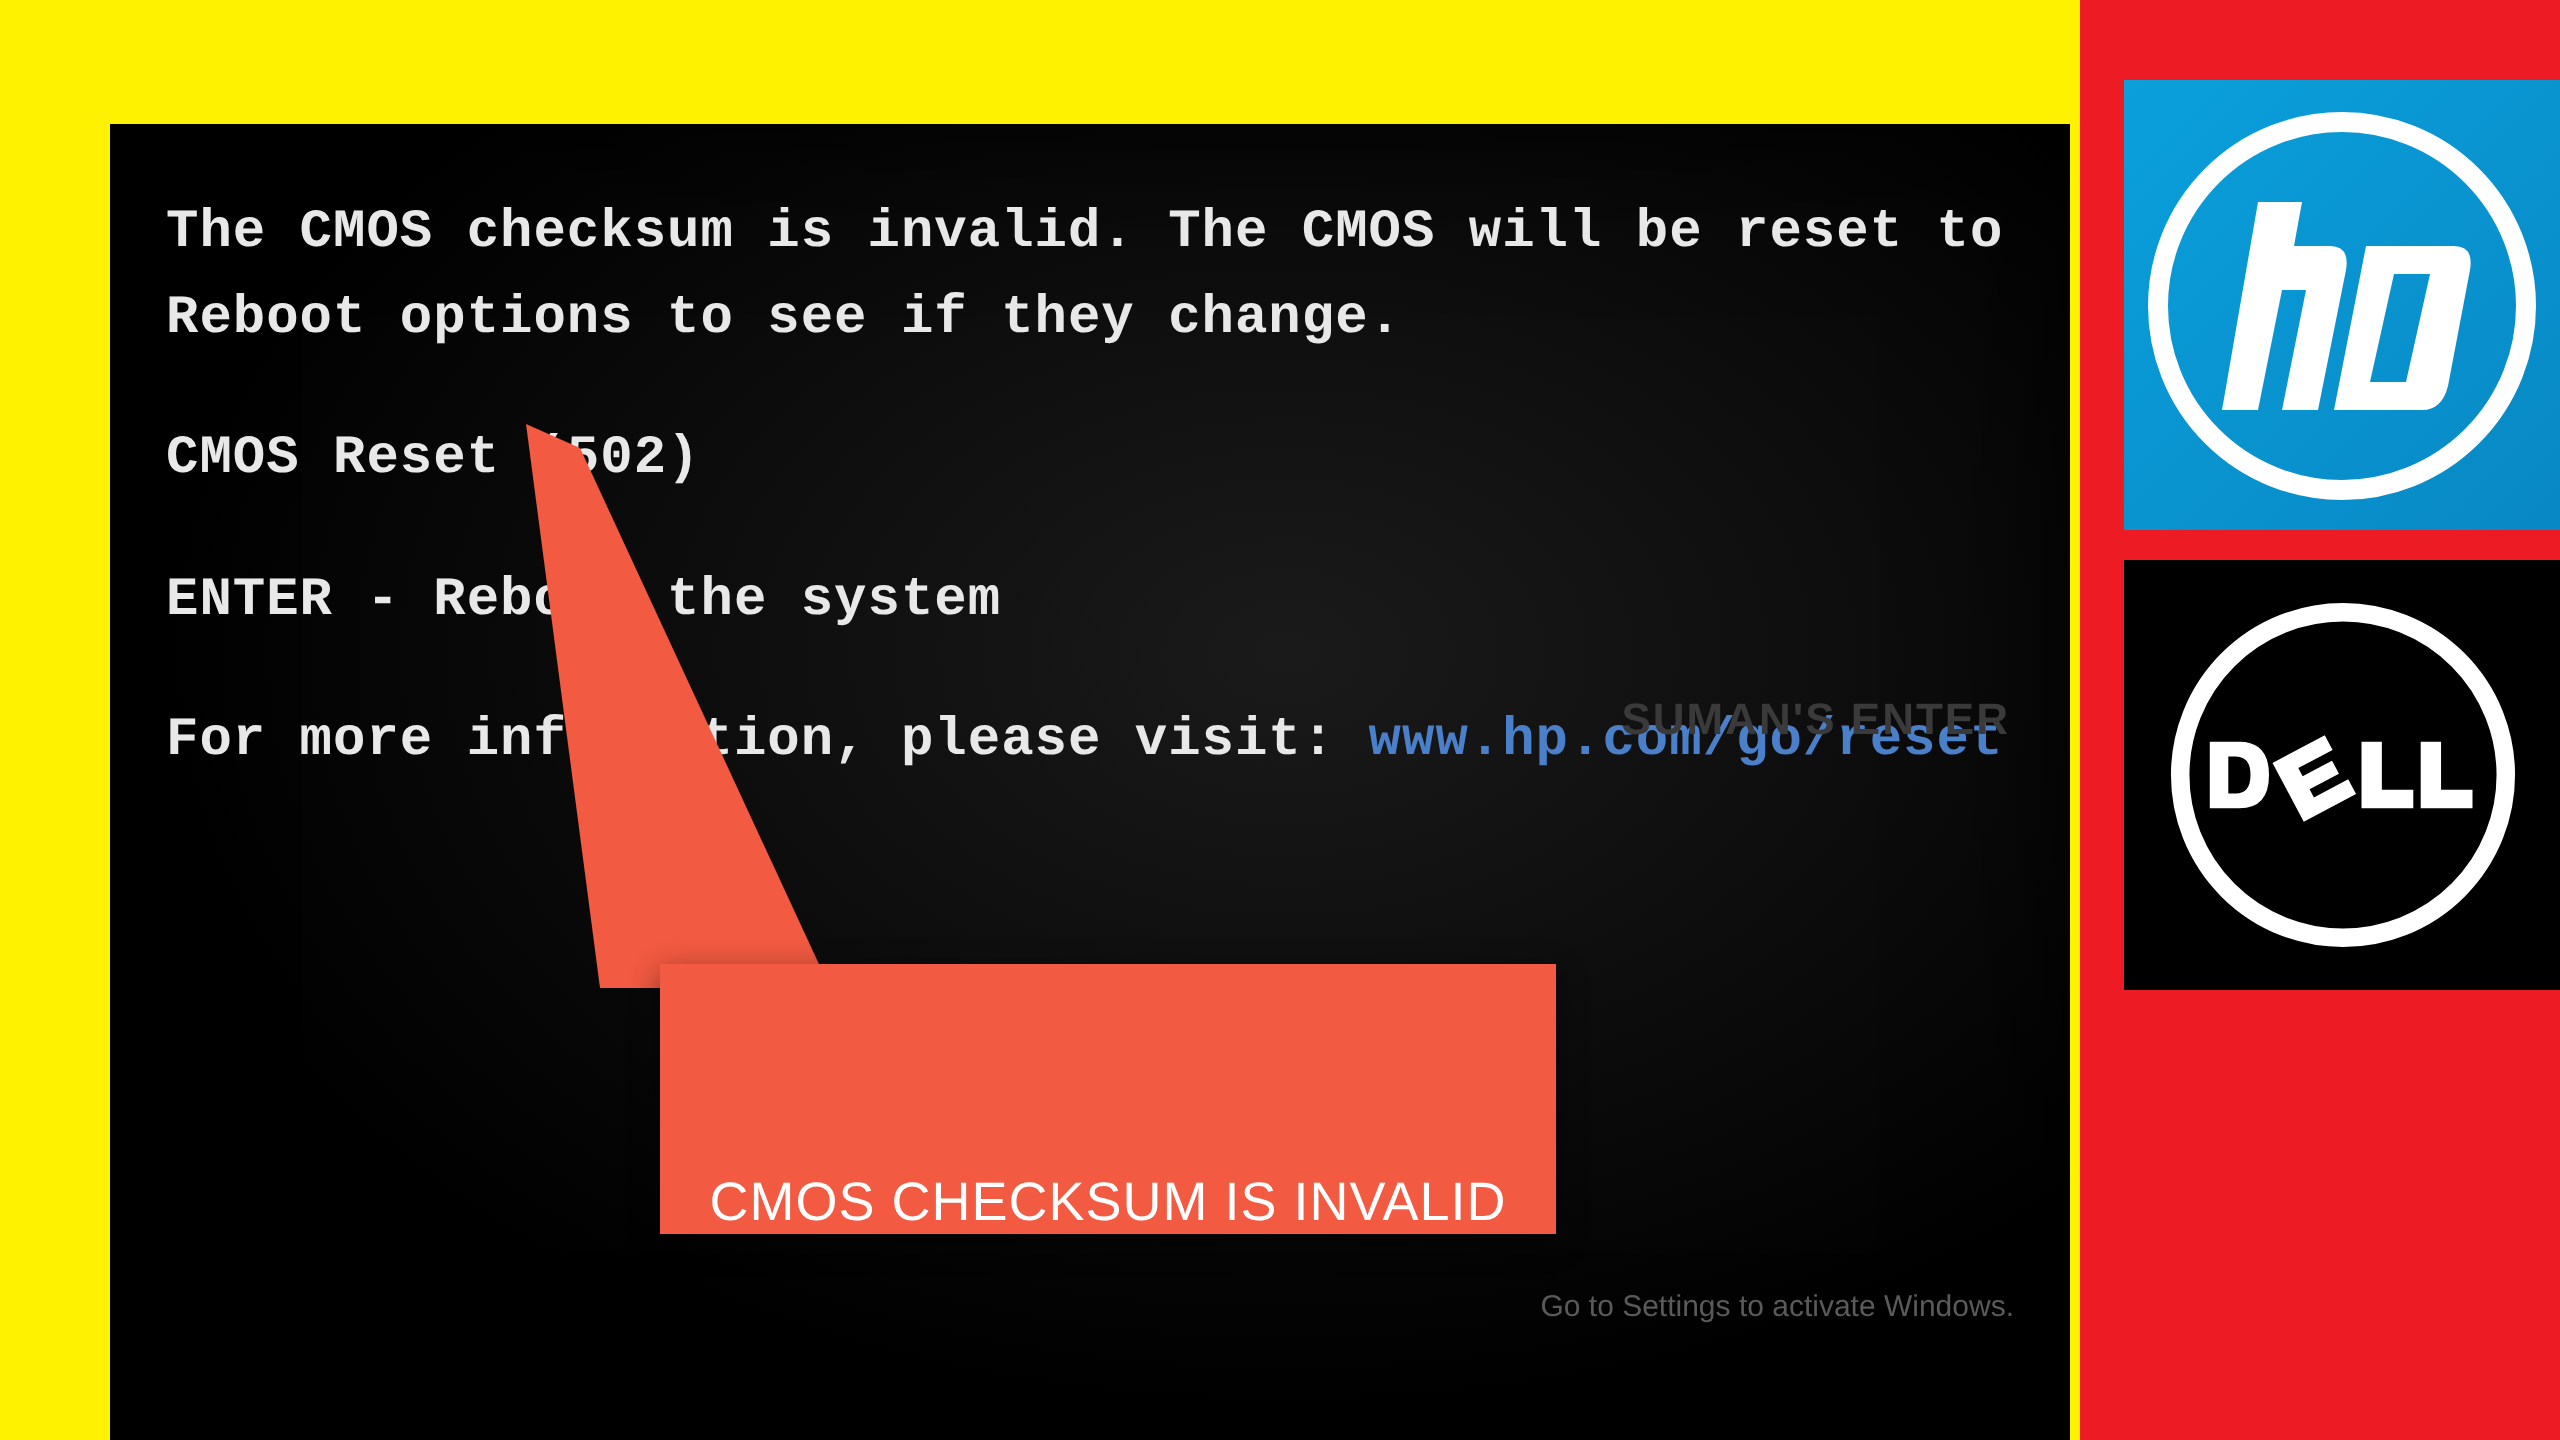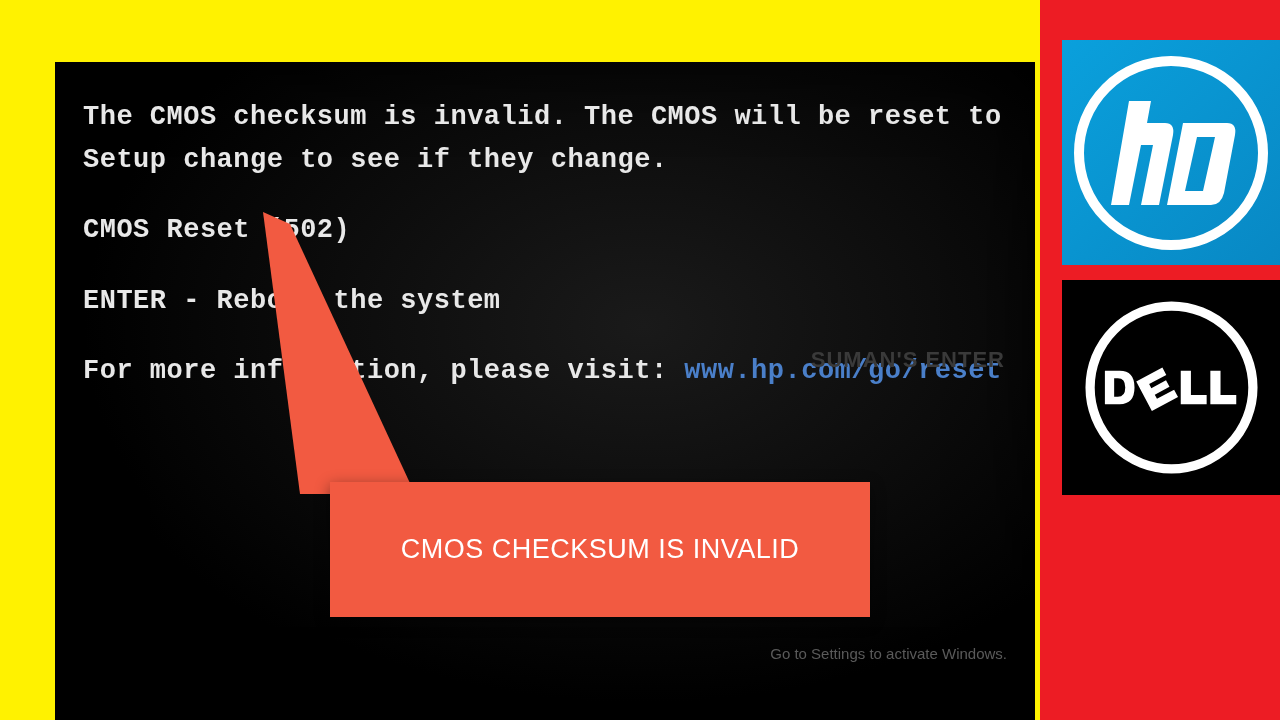--- a/index.html
+++ b/index.html
@@ -66,25 +66,25 @@
     text-align: left;
     font-family: "Segoe UI", Arial, sans-serif;
     color: #5a5a5a;
   }
   .activate .t1 { font-size: 17px; font-weight: 400; }
   .activate .t2 { font-size: 15px; font-weight: 400; margin-top: 2px; }
   .callout {
     position: absolute;
     left: 275px;
     top: 420px;
-    width: 540px;
+    width: 448px;
     height: 135px;
     background: #f25a41;
     display: flex;
-    align-items: center;
+    align-items: flex-end;
     justify-content: center;
     box-shadow: 0 4px 14px rgba(0,0,0,0.45);
   }
   .callout-text {
     color: #fff;
     font-family: Arial, sans-serif;
     font-size: 27px;
     font-weight: 400;
     letter-spacing: 0.5px;
   }
@@ -122,21 +122,21 @@
   .dell-panel svg { width: 185px; height: 185px; }
 </style>
 </head>
 <body>
 
 <div class="yellow-frame"></div>
 
 <div class="screen">
   <div class="bios-text">
     <div class="bios-line">The CMOS checksum is invalid. The CMOS will be reset to</div>
-    <div class="bios-line">Setup change to see if they change.</div>
+    <div class="bios-line">Reboot options to see if they change.</div>
     <div class="gap"></div>
     <div class="bios-line">CMOS Reset (502)</div>
     <div class="gap"></div>
     <div class="bios-line">ENTER - Reboot the system</div>
     <div class="gap"></div>
     <div class="bios-line">
       <span>For more information, please visit: </span><span class="link">www.hp.com/go/reset</span>
     </div>
   </div>
 

